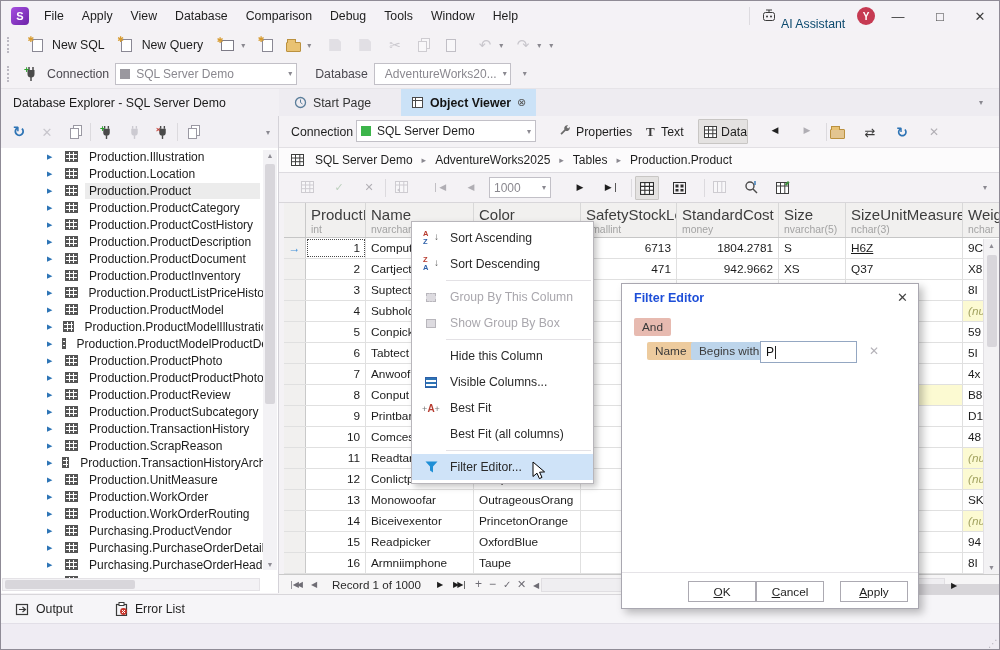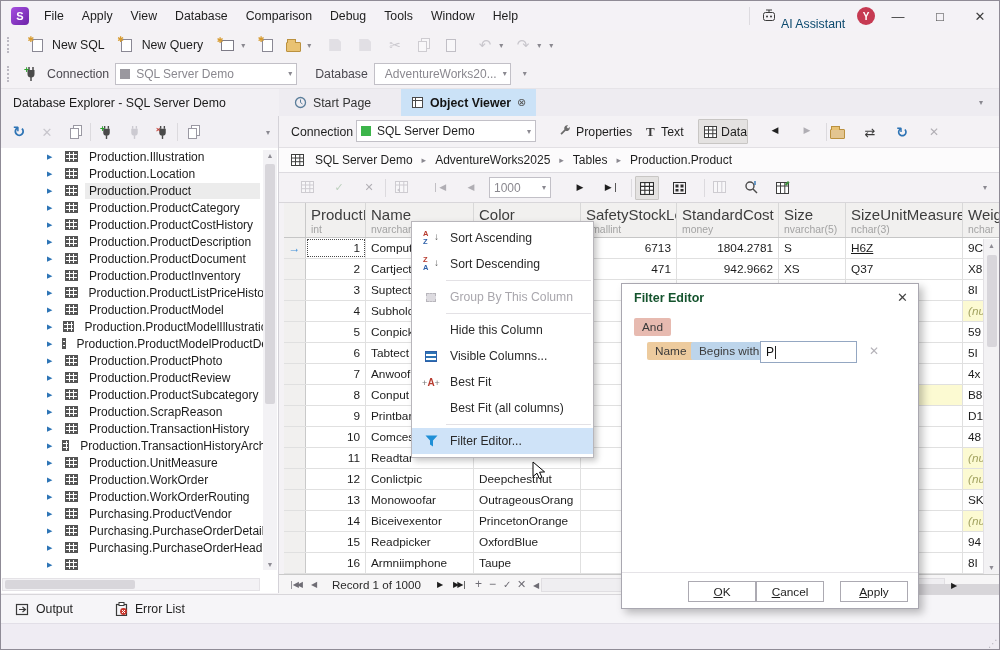--- a/index.html
+++ b/index.html
@@ -105,21 +105,21 @@
 .sortico i{position:absolute;left:0;font-style:normal;font-weight:bold;font-size:7.5px;line-height:7px}
 .sortico i.t{top:0}.sortico i.b{top:8px}
 .sortico .red{color:#b73c30}.sortico .blue{color:#2d5fa8}
 .sortico .ar{position:absolute;right:0;top:1px;font-size:10px;color:#5a5a5a}
 .vc-icon{width:12px;height:11px;border:1px solid #2d5fa8;background:repeating-linear-gradient(#2e74b5 0 2px,#fff 2px 4px)}
 .bf{font-size:9px;color:#777;white-space:nowrap}
 .bf b{color:#b73c30;font-size:10px}
 .gb-box{width:10px;height:9px;border:1px dashed #b8b6bc;background:#dddbe0}
 
 #filterdialog{position:absolute;left:620px;top:282px;width:298px;height:326px;background:#fff;border:1px solid #a9a7b0;box-shadow:4px 4px 8px rgba(0,0,0,.25);z-index:50}
-#fd-title{position:absolute;left:12px;top:7px;font-size:12.5px;font-weight:bold;color:#14532d}
+#fd-title{position:absolute;left:12px;top:7px;font-size:12.5px;font-weight:bold;color:#1d4ed8}
 #fd-close{position:absolute;right:10px;top:6px;font-size:13px;color:#444}
 .chip{position:absolute;font-size:11.8px;color:#3a3a3a;padding:2px 8px;border-radius:2px}
 #chip-and{left:12px;top:34px;background:#e7bab0}
 #chip-field{left:25px;top:58px;background:#edcb9e}
 #chip-op{left:69px;top:58px;background:#bdd5eb}
 #fd-input{position:absolute;left:138px;top:57px;width:97px;height:22px;border:1px solid #94a7c2;background:#fff;font-size:12px;color:#111;display:flex;align-items:center;padding-left:5px}
 .caret{display:inline-block;width:1px;height:13px;background:#222;margin-left:1px}
 #fd-clear{position:absolute;left:247px;top:60px;color:#b4b2b8;font-size:12px}
 #fd-footer{position:absolute;left:0;top:288px;width:100%;border-top:1px solid #e5e3e7}
 .dlg-btn{position:absolute;top:8px;width:68px;height:21px;background:#fff;border:1px solid #acaab2;font-size:11.8px;color:#1e1e1e;display:flex;align-items:center;justify-content:center}
@@ -351,36 +351,41 @@
         <span class="tree-label">Production.ProductModelProductDes</span>
       </div>
       <div class="tree-row">
         <span class="chev">▶</span>
         <span class="tbl-icon"></span>
         <span class="tree-label">Production.ProductPhoto</span>
       </div>
       <div class="tree-row">
         <span class="chev">▶</span>
         <span class="tbl-icon"></span>
+        <span class="tree-label">Production.ProductProductPhoto</span>
+      </div>
+      <div class="tree-row">
+        <span class="chev">▶</span>
+        <span class="tbl-icon"></span>
         <span class="tree-label">Production.ProductReview</span>
       </div>
       <div class="tree-row">
         <span class="chev">▶</span>
         <span class="tbl-icon"></span>
         <span class="tree-label">Production.ProductSubcategory</span>
       </div>
       <div class="tree-row">
         <span class="chev">▶</span>
         <span class="tbl-icon"></span>
+        <span class="tree-label">Production.TransactionHistory</span>
+      </div>
+      <div class="tree-row">
+        <span class="chev">▶</span>
+        <span class="tbl-icon"></span>
         <span class="tree-label">Production.ScrapReason</span>
-      </div>
-      <div class="tree-row">
-        <span class="chev">▶</span>
-        <span class="tbl-icon"></span>
-        <span class="tree-label">Production.TransactionHistory</span>
       </div>
       <div class="tree-row">
         <span class="chev">▶</span>
         <span class="tbl-icon"></span>
         <span class="tree-label">Production.TransactionHistoryArchiv</span>
       </div>
       <div class="tree-row">
         <span class="chev">▶</span>
         <span class="tbl-icon"></span>
         <span class="tree-label">Production.UnitMeasure</span>
@@ -839,20 +844,26 @@
         </span>
         <span>Sort Descending</span>
       </div>
       <div class="cm-sep"></div>
       <div class="cm-item disabled">
         <span class="cm-ico">
           <span class="gb-box"></span>
         </span>
         <span>Group By This Column</span>
       </div>
+      <div class="cm-item disabled">
+        <span class="cm-ico">
+          <span class="gb-box" style="border-style:solid"></span>
+        </span>
+        <span>Show Group By Box</span>
+      </div>
       <div class="cm-sep"></div>
       <div class="cm-item">
         <span class="cm-ico"></span>
         <span>Hide this Column</span>
       </div>
       <div class="cm-item">
         <span class="cm-ico">
           <span class="vc-icon"></span>
         </span>
         <span>Visible Columns...</span>

